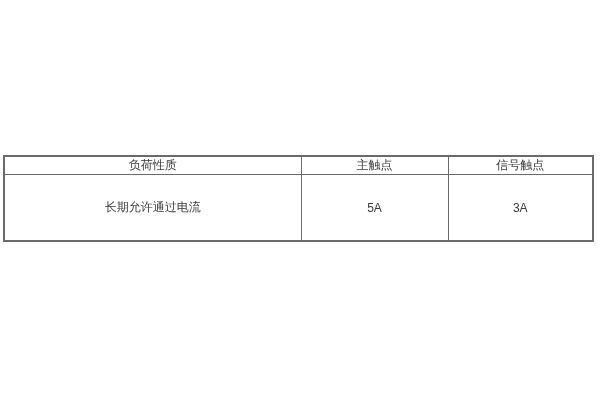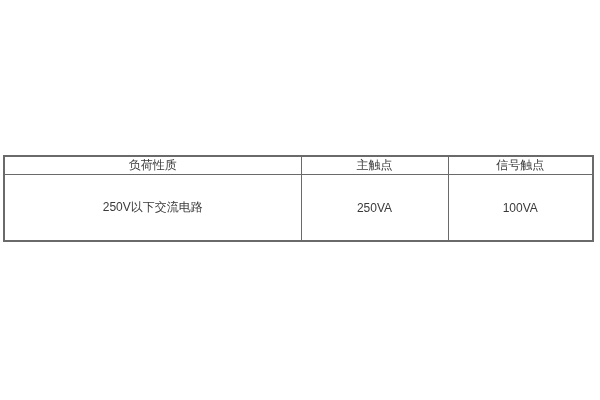--- a/index.html
+++ b/index.html
@@ -55,19 +55,19 @@
     </colgroup>
     <thead>
       <tr>
         <th>负荷性质</th>
         <th>主触点</th>
         <th>信号触点</th>
       </tr>
     </thead>
     <tbody>
       <tr>
-        <td>250V以下交流电路</td>
-        <td>250VA</td>
-        <td>100VA</td>
+        <td>长期允许通过电流</td>
+        <td>5A</td>
+        <td>3A</td>
       </tr>
     </tbody>
   </table>
 </div>
 
 </body></html>

